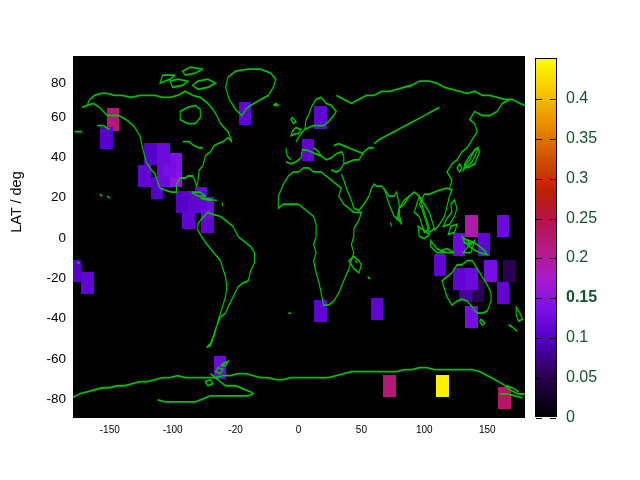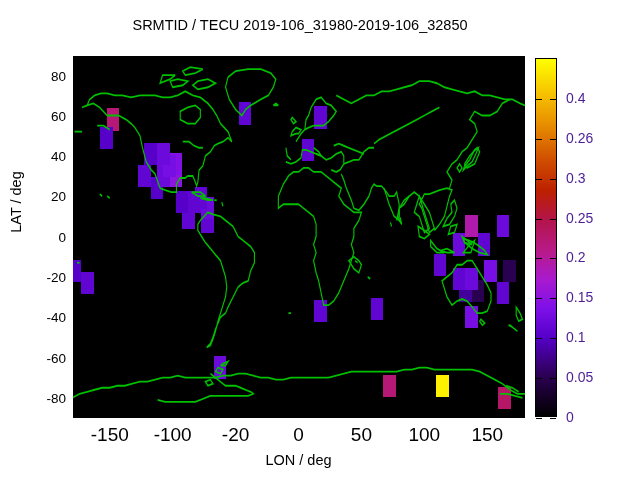--- a/index.html
+++ b/index.html
@@ -71,21 +71,21 @@
     font-size: 13.5px;
     color: #000000;
     transform: translateY(-50%);
   }
   .xtick {
     position: absolute;
     top: 0;
     width: 60px;
     margin-left: -30px;
     text-align: center;
-    font-size: 19px;
+    font-size: 10px;
     color: #000000;
   }
   #ytick-holder {
     position: absolute;
     left: 0;
     top: 55px;
     width: 66px;
     height: 363px;
   }
   #xtick-holder {
@@ -140,32 +140,31 @@
   .cbar-tick-right {
     position: absolute;
     right: 0;
     width: 6px;
     height: 1px;
     background: #000000;
   }
   .cbar-label {
     position: absolute;
     left: 566px;
-    font-size: 14px;
-    color: #4c1d95;
+    font-size: 16px;
+    color: #14532d;
     transform: translateY(-50%);
     white-space: nowrap;
   }
 </style>
 </head>
 <body>
 
 <div id="figure">
 
-  <div id="plot-title">SRMTID / TECU 2019-106_31980-2019-106_32850</div>
 
   <div id="map-axes">
       <div class="data-cell" style="left: 425.946px; top: 331.742px; width: 12.5833px; height: 22.1833px; background: rgb(181, 23, 102);"></div>
       <div class="data-cell" style="left: 364.288px; top: 319.642px; width: 12.5833px; height: 22.1833px; background: rgb(253, 241, 0);"></div>
       <div class="data-cell" style="left: 311.438px; top: 319.642px; width: 12.5833px; height: 22.1833px; background: rgb(182, 24, 117);"></div>
       <div class="data-cell" style="left: 141.562px; top: 301.492px; width: 12.5833px; height: 22.1833px; background: rgb(108, 9, 219);"></div>
       <div class="data-cell" style="left: 393.229px; top: 251.075px; width: 12.5833px; height: 22.1833px; background: rgb(119, 14, 228);"></div>
       <div class="data-cell" style="left: 424.688px; top: 226.875px; width: 12.5833px; height: 22.1833px; background: rgb(97, 5, 210);"></div>
       <div class="data-cell" style="left: 399.521px; top: 224.858px; width: 12.5833px; height: 22.1833px; background: rgb(42, 0, 81);"></div>
       <div class="data-cell" style="left: 386.938px; top: 224.858px; width: 12.5833px; height: 22.1833px; background: rgb(68, 0, 154);"></div>
@@ -283,42 +282,41 @@
         <path d="M-176,-13 L-174,-13"></path>
         <path d="M45,-12 L47,-13"></path>
         <path d="M55,-20 L57,-21"></path>
         <path d="M73,7 L74,5"></path>
       </g>
     </svg>
   </div>
   <div id="map-frame"></div>
 
   <div id="ytick-holder">
-      <div class="ytick" style="top: 21px;">80</div>
+      <div class="ytick" style="top: 27px;">80</div>
       <div class="ytick" style="top: 60.5px;">60</div>
       <div class="ytick" style="top: 100.833px;">40</div>
       <div class="ytick" style="top: 141.167px;">20</div>
       <div class="ytick" style="top: 181.5px;">0</div>
       <div class="ytick" style="top: 221.833px;">-20</div>
       <div class="ytick" style="top: 262.167px;">-40</div>
       <div class="ytick" style="top: 303px;">-60</div>
       <div class="ytick" style="top: 342.833px;">-80</div>
     </div>
   <div id="xtick-holder">
       <div class="xtick" style="left: 37.75px;">-150</div>
       <div class="xtick" style="left: 100.667px;">-100</div>
       <div class="xtick" style="left: 163.583px;">-20</div>
       <div class="xtick" style="left: 226.5px;">0</div>
       <div class="xtick" style="left: 289.417px;">50</div>
       <div class="xtick" style="left: 352.333px;">100</div>
       <div class="xtick" style="left: 415.25px;">150</div>
     </div>
 
   <div id="ylabel">LAT / deg</div>
-  <div id="xlabel">LON / deg</div>
 
   <div id="colorbar-axes">
     <div id="colorbar-gradient" style="background: linear-gradient(rgb(255, 255, 0) 0%, rgb(245, 192, 0) 10%, rgb(232, 144, 0) 18%, rgb(208, 80, 0) 28%, rgb(188, 32, 0) 37%, rgb(179, 20, 74) 45%, rgb(184, 26, 138) 54%, rgb(168, 26, 208) 62%, rgb(125, 16, 232) 70%, rgb(85, 0, 200) 78%, rgb(42, 0, 80) 89%, rgb(0, 0, 0) 100%);"></div>
   <div class="cbar-tick" style="top: 359px;"></div>
       <div class="cbar-tick-right" style="top: 359px;"></div>
       <div class="cbar-tick" style="top: 319.111px;"></div>
       <div class="cbar-tick-right" style="top: 319.111px;"></div>
       <div class="cbar-tick" style="top: 279.222px;"></div>
       <div class="cbar-tick-right" style="top: 279.222px;"></div>
       <div class="cbar-tick" style="top: 239.333px;"></div>
@@ -331,21 +329,21 @@
       <div class="cbar-tick-right" style="top: 119.667px;"></div>
       <div class="cbar-tick" style="top: 79.7778px;"></div>
       <div class="cbar-tick-right" style="top: 79.7778px;"></div>
       <div class="cbar-tick" style="top: 39.8889px;"></div>
       <div class="cbar-tick-right" style="top: 39.8889px;"></div>
     </div>
   <div id="colorbar-labels">
       <div class="cbar-label" style="top: 417px;">0</div>
       <div class="cbar-label" style="top: 377.111px;">0.05</div>
       <div class="cbar-label" style="top: 337.222px;">0.1</div>
-      <div class="cbar-label" style="top: 297.333px;">0.15</div>
+      <div class="cbar-label" style="top: 297.333px; font-weight: bold;">0.15</div>
       <div class="cbar-label" style="top: 257.444px; text-align: right;">0.2</div>
       <div class="cbar-label" style="top: 217.556px;">0.25</div>
       <div class="cbar-label" style="top: 177.667px;">0.3</div>
-      <div class="cbar-label" style="top: 137.778px;">0.26</div>
+      <div class="cbar-label" style="top: 137.778px;">0.35</div>
       <div class="cbar-label" style="top: 97.8889px;">0.4</div>
     </div>
 
 </div>
 
 </body></html>

